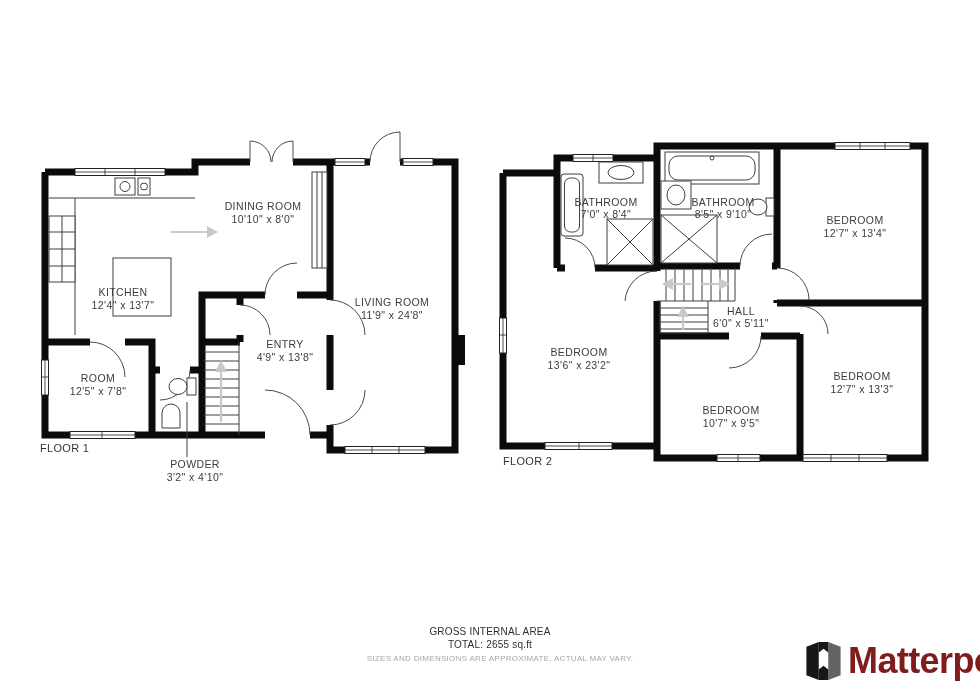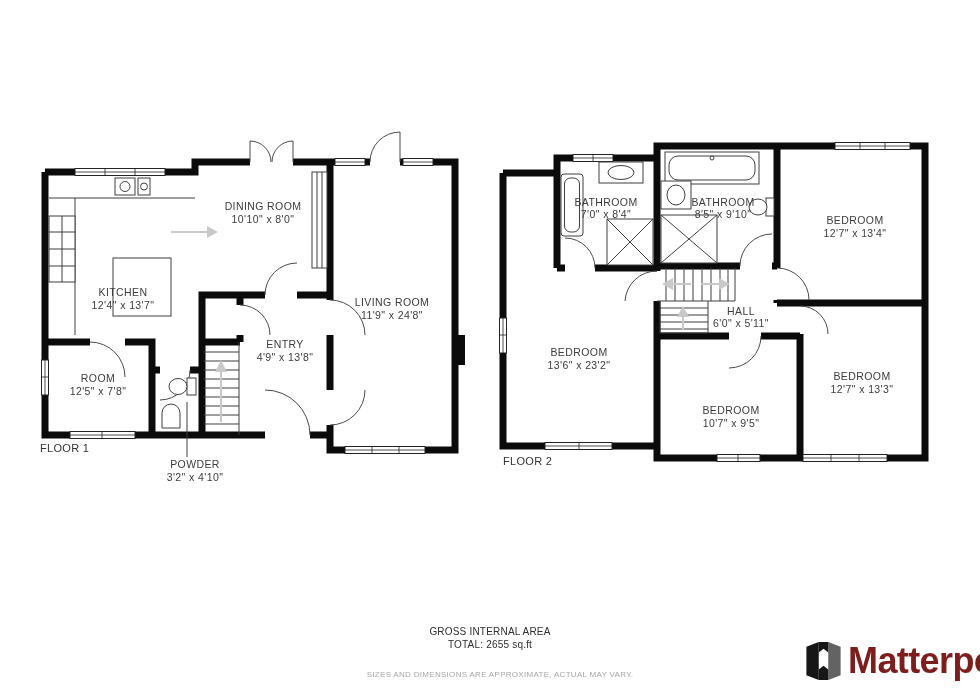--- a/index.html
+++ b/index.html
@@ -12,21 +12,21 @@
   .wall{stroke:#0b0b0b;stroke-width:7;fill:none;stroke-linecap:butt;stroke-linejoin:miter;}
   .thin{stroke:#3f3f3f;stroke-width:1;fill:none;}
   .thin-f{stroke:#3f3f3f;stroke-width:1;fill:#ffffff;}
   .door{stroke:#4a4a4a;stroke-width:1;fill:none;}
   .win{fill:#ffffff;stroke:#222222;stroke-width:1;}
   .winline{stroke:#222222;stroke-width:0.8;}
   .garrow{stroke:#c9c9c9;stroke-width:2.2;fill:none;}
   .garrow-head{fill:#c9c9c9;stroke:none;}
   .footer{position:absolute;left:0;right:0;top:626px;text-align:center;}
   .f-main{font-size:10px;line-height:12.5px;color:#2e2e2e;letter-spacing:0.2px;}
-  .f-small{margin-top:19px;font-size:8px;color:#a6a6a6;letter-spacing:0.3px;padding-left:20px;}
+  .f-small{margin-top:3px;font-size:8px;color:#a6a6a6;letter-spacing:0.3px;padding-left:20px;}
   .logo{position:absolute;left:806px;top:640px;display:flex;align-items:center;gap:7px;}
   .logo-text{font-size:36px;font-weight:700;color:#7f1d1d;letter-spacing:-0.6px;
              font-family:"Liberation Sans",sans-serif;}
 </style>
 </head>
 <body>
 
 <div class="canvas">
 
   <svg class="plan" style="left:35px;top:120px" width="470" height="370" viewBox="0 0 470 370">

